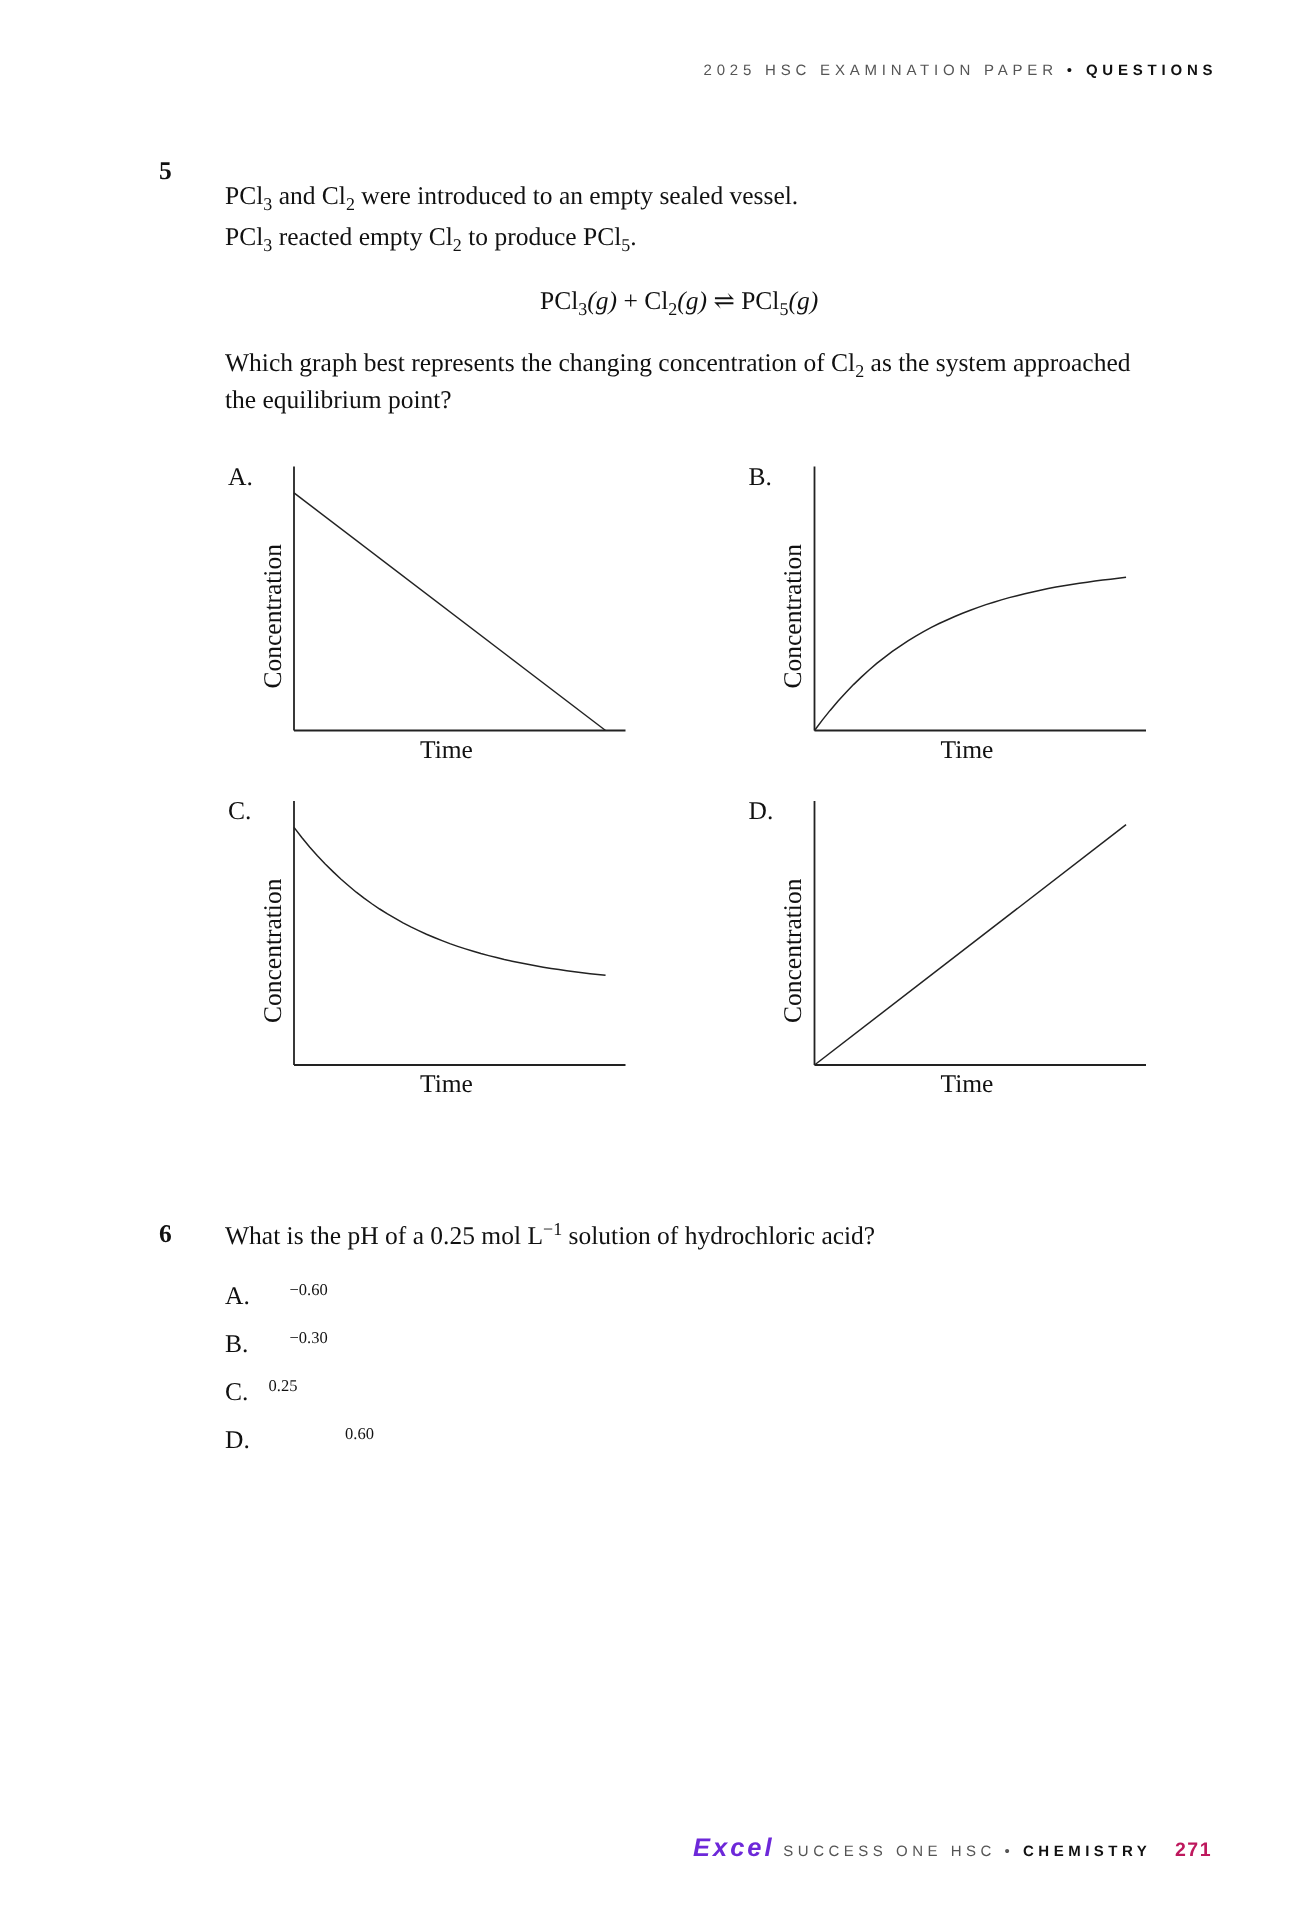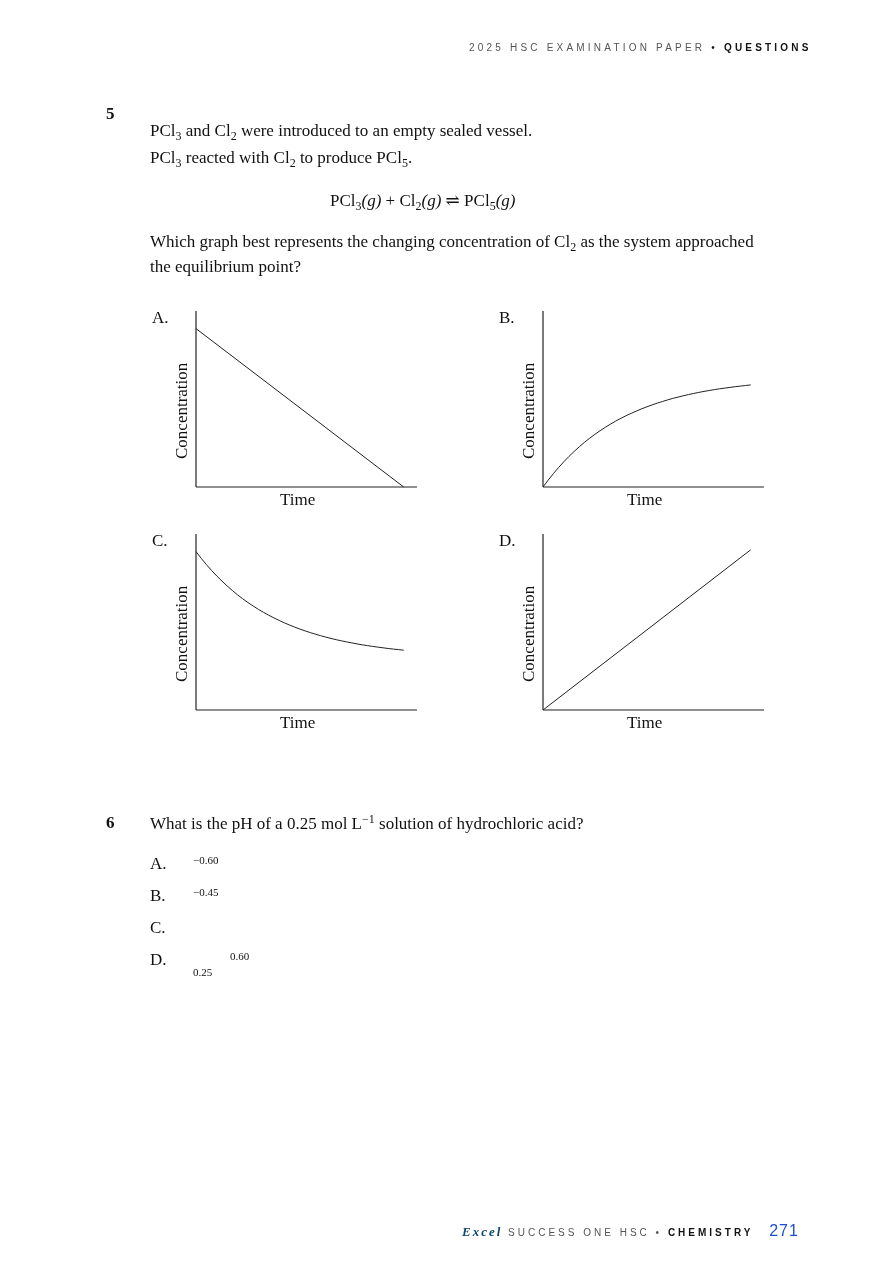--- a/index.html
+++ b/index.html
@@ -12,39 +12,39 @@
   .txt { font-size: 17px; line-height: 22px; white-space: nowrap; }
   sub { font-size: 12px; vertical-align: -4px; line-height: 0; }
   sup { font-size: 12px; vertical-align: 6px; line-height: 0; }
   .graph-letter { font-size: 17px; }
   .axis-label { font-size: 17px; }
   .ylabel { font-size: 17px; transform: rotate(-90deg); transform-origin: left top; white-space: nowrap; }
   svg line, svg path { stroke: #222; fill: none; }
   .opt-letter { font-size: 17px; }
   .opt-val { font-size: 11px; }
   .footer { font-family: "Liberation Sans", "DejaVu Sans", sans-serif; font-size: 10px; letter-spacing: 3px; color: #555; white-space: nowrap; }
-  .footer .brand { font-family: Liberation Serif, serif; font-style: italic; font-weight: bold; font-size: 13px; letter-spacing: 2px; color: #0c4a6e; }
+  .footer .brand { font-family: Liberation Sans, sans-serif; font-style: italic; font-weight: bold; font-size: 17px; letter-spacing: 2px; color: #6d28d9; }
   .footer b { color: #111; }
-  .footer .pg { font-size: 16px; letter-spacing: 1px; font-weight: normal; color: #1d4ed8; margin-left: 10px; }
+  .footer .pg { font-size: 13px; letter-spacing: 1px; font-weight: bold; color: #be185d; margin-left: 10px; }
 </style>
 </head>
 <body>
 
 <div class="abs hdr" style="left:469px; top:42px;text-align:right;">
   <span>2025 HSC EXAMINATION PAPER</span><span class="dot">•</span><b>QUESTIONS</b>
 </div>
 
 <div class="abs qnum" style="left:106px; top:104px;">5</div>
 <div class="abs txt" style="left:150px; top:120px;text-align:center;">
   <span>PCl</span><sub>3</sub><span> and Cl</span><sub>2</sub><span> were introduced to an empty sealed vessel.</span>
 </div>
 <div class="abs txt" style="left:150px; top:147px;">
-  <span>PCl</span><sub>3</sub><span> reacted with Cl</span><sub>2</sub><span> to produce PCl</span><sub>5</sub><span>.</span>
+  <span>PCl</span><sub>3</sub><span> reacted empty Cl</span><sub>2</sub><span> to produce PCl</span><sub>5</sub><span>.</span>
 </div>
-<div class="abs txt" style="left:330px; top:190px;">
+<div class="abs txt" style="left:360px; top:190px;">
   <span>PCl</span><sub>3</sub><i>(g)</i>
   <span>+</span>
   <span>Cl</span><sub>2</sub><i>(g)</i>
   <span>⇌</span>
   <span>PCl</span><sub>5</sub><i>(g)</i>
 </div>
 <div class="abs txt" style="left:150px; top:231px;">
   <span>Which graph best represents the changing concentration of Cl</span><sub>2</sub><span> as the system approached</span>
 </div>
 <div class="abs txt" style="left:150px; top:256px;">the equilibrium point?</div>
@@ -89,25 +89,25 @@
   <span>What is the pH of a 0.25 mol L</span><sup>−1</sup><span> solution of hydrochloric acid?</span>
 </div>
 
 <div class="abs" style="left:150px; top:854px;">
   <div style="position:relative; height:32px;">
     <span class="opt-letter abs" style="left:0;">A.</span>
     <span class="opt-val abs" style="left:43px;">−0.60</span>
   </div>
   <div style="position:relative; height:32px;">
     <span class="opt-letter abs" style="left:0;">B.</span>
-    <span class="opt-val abs" style="left:43px;">−0.45</span>
+    <span class="opt-val abs" style="left:43px;">−0.30</span>
   </div>
   <div style="position:relative; height:32px;">
     <span class="opt-letter abs" style="left:0;">C.</span>
-    <span class="opt-val abs" style="left:43px;margin-top:48px;">0.25</span>
+    <span class="opt-val abs" style="left:29px;">0.25</span>
   </div>
   <div style="position:relative; height:32px;">
     <span class="opt-letter abs" style="left:0;">D.</span>
     <span class="opt-val abs" style="left:43px;margin-left:37px;">0.60</span>
   </div>
 </div>
 
 <div class="abs footer" style="left:462px; top:1222px;">
   <span class="brand">Excel</span>
   <span>SUCCESS ONE HSC</span>

